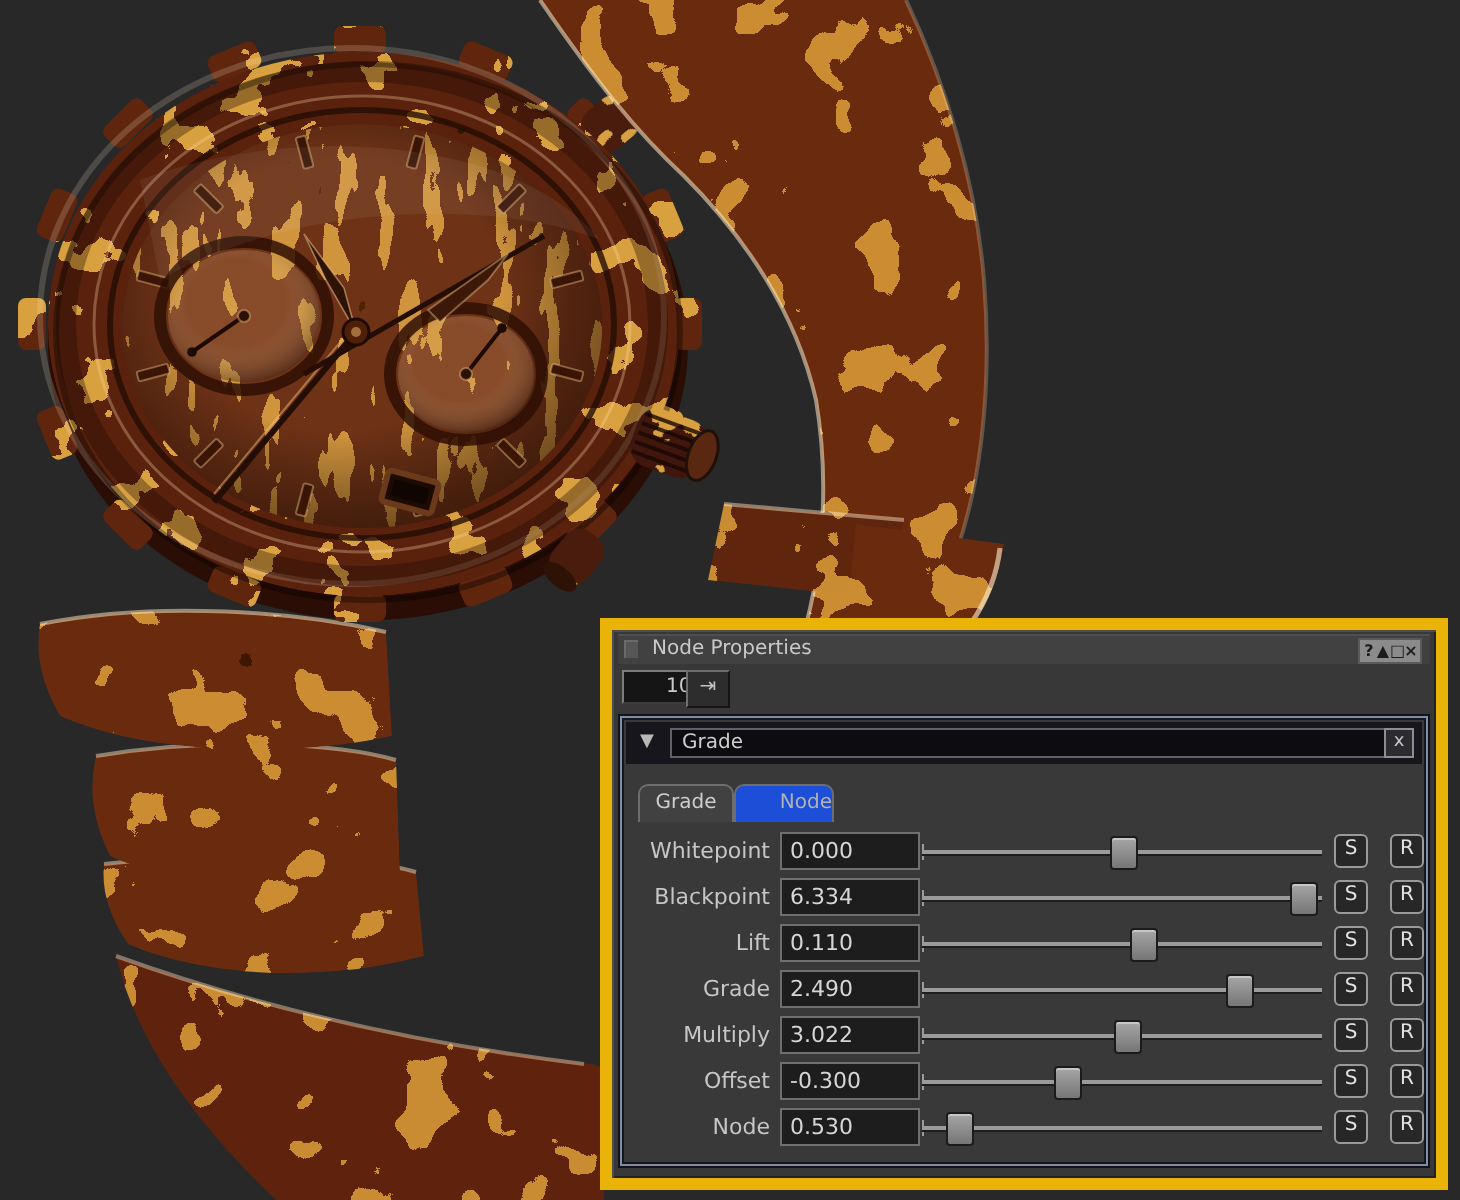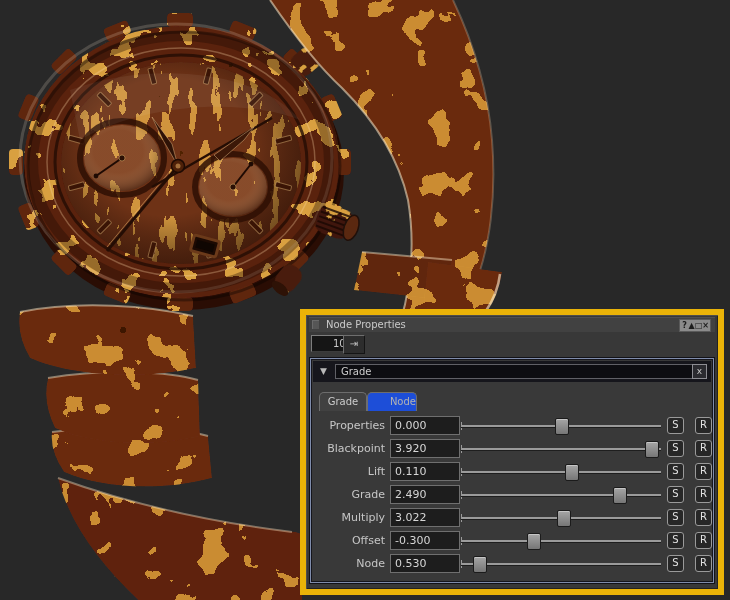--- a/index.html
+++ b/index.html
@@ -337,33 +337,33 @@
       <div class="grouphead">
         <span class="disclosure">▼</span>
         <span class="nodename">Grade</span>
         <span class="closex">x</span>
       </div>
 
       <div class="tab active">Grade</div>
       <div class="tab inactive">Node</div>
 
       <div class="row" style="top:56px">
-        <span class="rlabel">Properties</span>
+        <span class="rlabel">Whitepoint</span>
         <span class="rvalue">0.000</span>
         <span class="slider">
             <span class="endtick"></span>
             <span class="track"></span>
             <span class="handle" style="left: 50%;"></span>
           </span>
         <span class="sbtn">S</span>
         <span class="rbtn">R</span>
       </div>
       <div class="row" style="top:79px">
         <span class="rlabel">Blackpoint</span>
-        <span class="rvalue">3.920</span>
+        <span class="rvalue">6.334</span>
         <span class="slider">
             <span class="endtick"></span>
             <span class="track"></span>
             <span class="handle" style="left: 95%;"></span>
           </span>
         <span class="sbtn">S</span>
         <span class="rbtn">R</span>
       </div>
       <div class="row" style="top:102px">
         <span class="rlabel">Lift</span>

